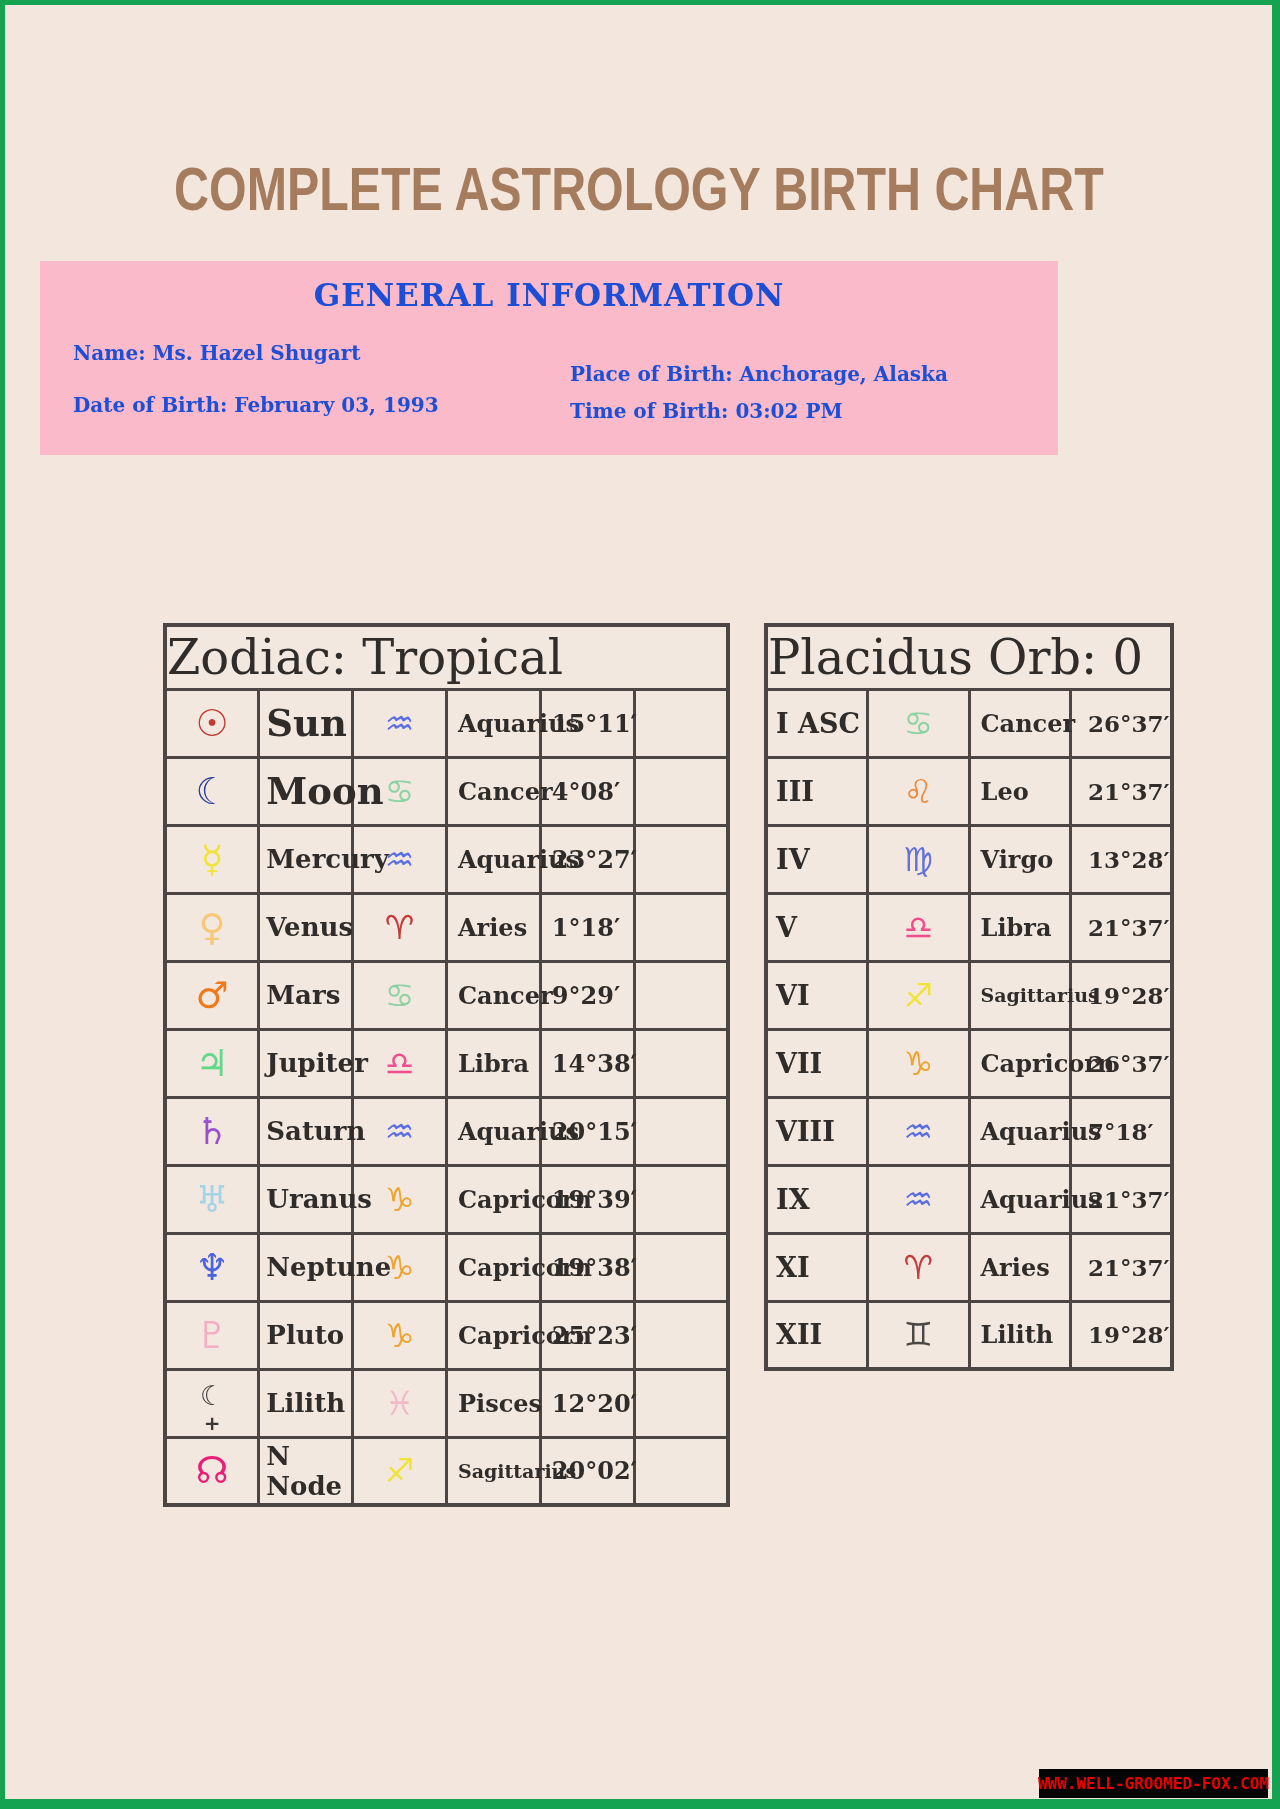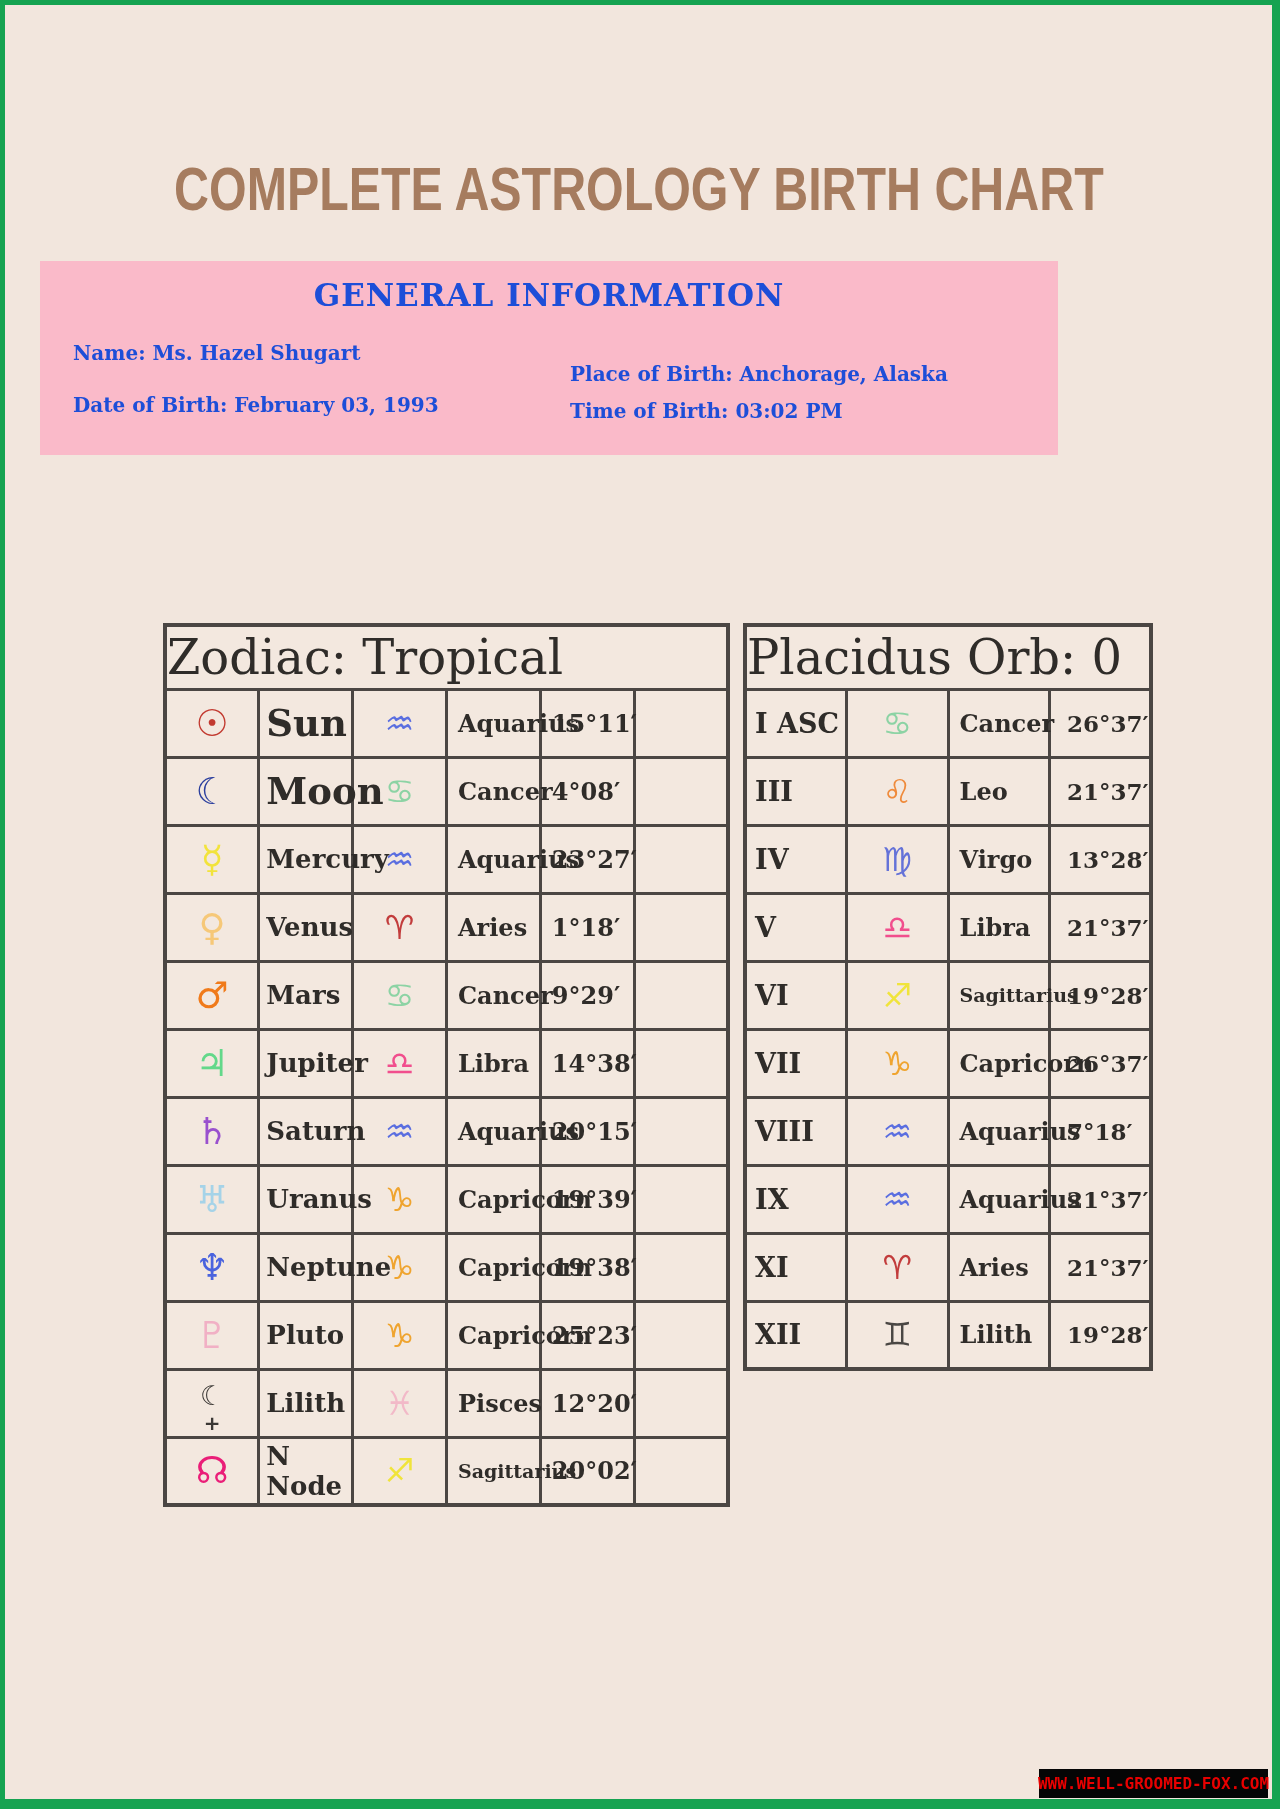--- a/index.html
+++ b/index.html
@@ -27,21 +27,21 @@
   .f-time  { left:530px; top:138px; }
 
   
   .tables { position:absolute; left:158px; top:618px; }
   table { border-collapse:collapse; table-layout:fixed; background:#F3E8DF;
           border:4px solid #4B4643; color:#2F2C29; }
   th,td { border:3px solid #4B4643; vertical-align:middle; }
   th { height:64px; font-size:48px; font-weight:400; text-align:left; }
   td { height:68px; }
   .t-zodiac { position:absolute; left:0; top:0; width:567px; }
-  .t-houses { position:absolute; left:580px; top:0; width:410px;border-radius:21px; }
+  .t-houses { position:absolute; left:601px; top:0; width:410px;border-radius:21px; }
 
   .c-picon  { width:52px;  text-align:center; position:relative; }
   .c-pname  { width:122px; font-size:26px; font-weight:600; padding-left:6px; }
   .c-sicon  { width:60px;  text-align:center; }
   .c-sname  { width:170px; font-size:24px; font-weight:600; padding-left:10px; }
   .c-deg    { width:106px; font-size:24px; font-weight:600; padding-left:10px;
               white-space:nowrap; }
   .c-spacer { width:37px; }
   .t-zodiac tbody tr:nth-of-type(1) .c-pname,
   .t-zodiac tbody tr:nth-of-type(2) .c-pname { font-size:37px; }

